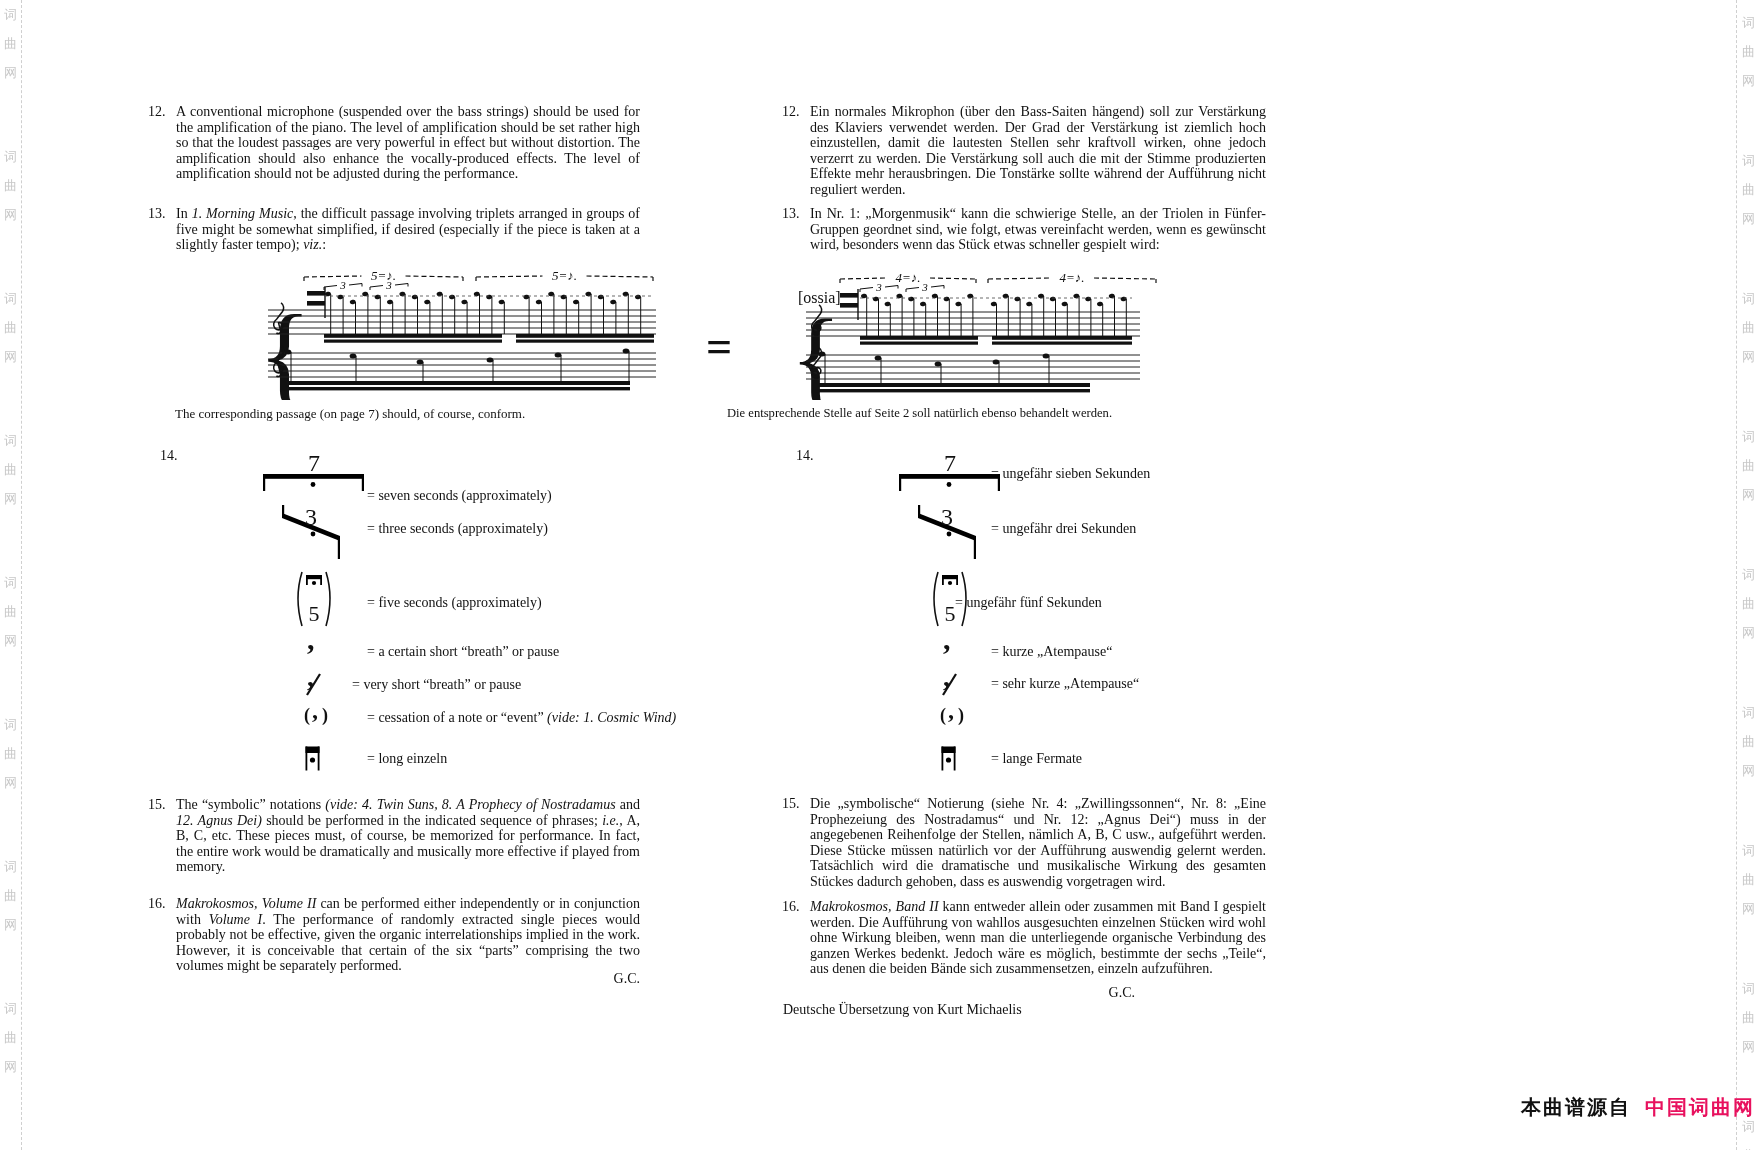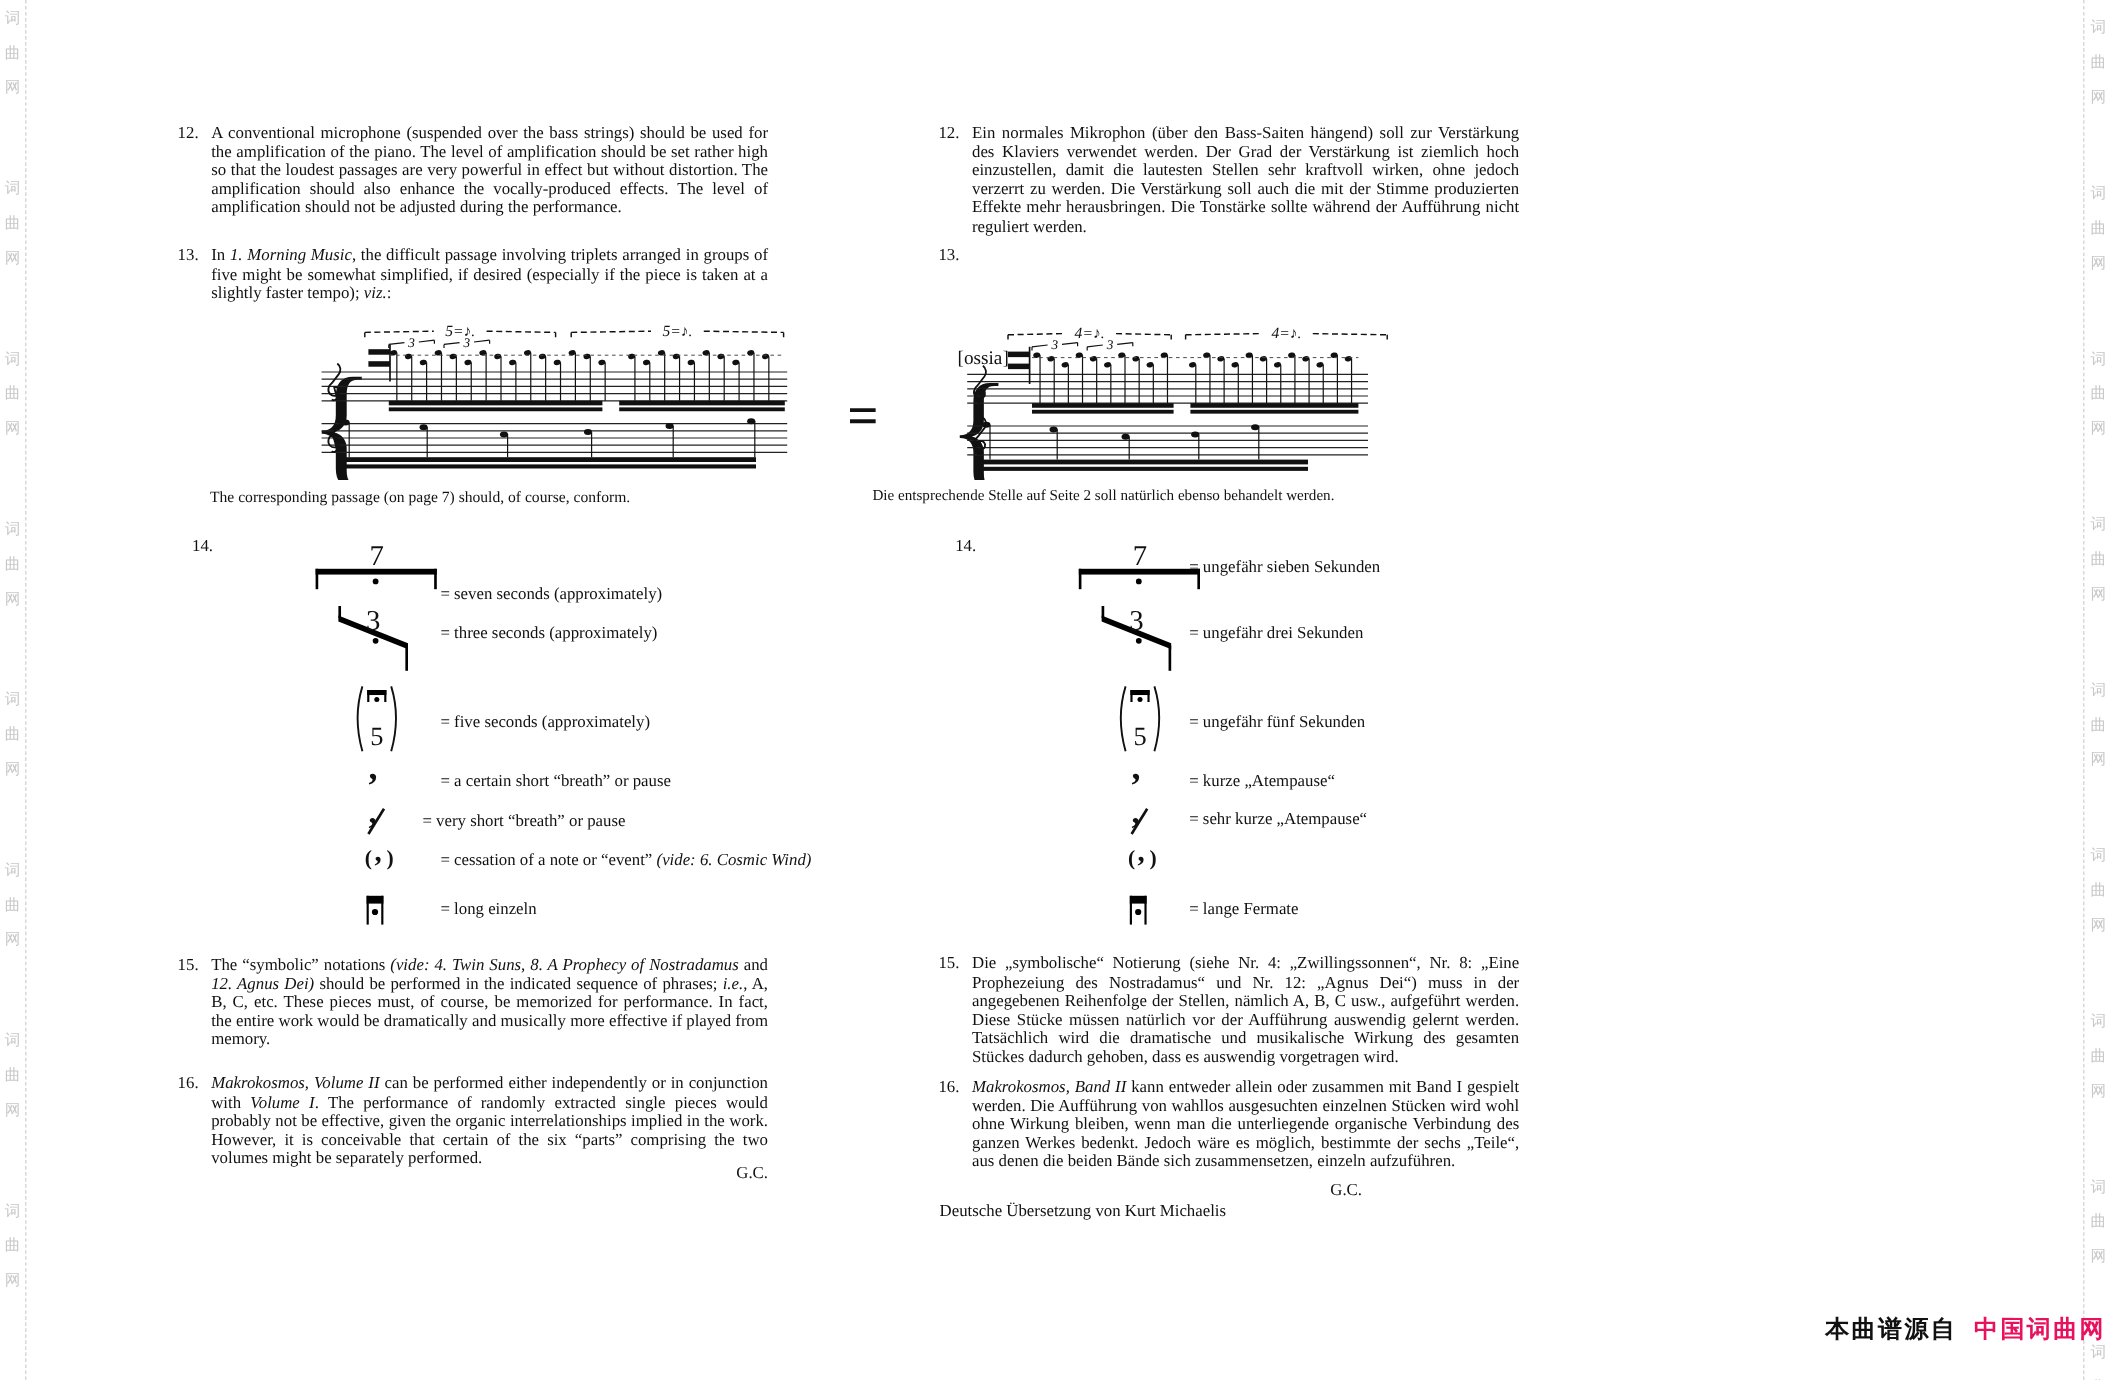--- a/index.html
+++ b/index.html
@@ -353,21 +353,21 @@
   <div class="legcap" style="left:367px;top:595px">= five seconds (approximately)</div>
   <svg class="legsym" style="left:929px;top:568px" width="42" height="62" viewBox="0 0 42 62">
     <path d="M9,4 Q1,30 9,58" stroke="#111" stroke-width="1.6" fill="none"></path>
     <path d="M33,4 Q41,30 33,58" stroke="#111" stroke-width="1.6" fill="none"></path>
     <rect x="13" y="7" width="16" height="4.2"></rect>
       <rect x="13" y="7" width="1.8" height="10"></rect>
     <rect x="27.2" y="7" width="1.8" height="10"></rect>
       <circle cx="21" cy="15" r="2.1"></circle>
     <text x="21" y="53" text-anchor="middle" font-size="22">5</text>
   </svg>
-  <div class="legcap" style="left:991px;top:595px">= ungefähr fünf Sekunden</div>
+  <div class="legcap" style="left:955px;top:595px">= ungefähr fünf Sekunden</div>
 
   <svg class="legsym" style="left:305px;top:636px" width="16" height="26" viewBox="0 0 16 26">
     <text x="2" y="13" font-size="30" font-weight="bold">,</text>
   </svg>
   <div class="legcap" style="left:367px;top:644px">= a certain short “breath” or pause</div>
   <svg class="legsym" style="left:941px;top:636px" width="16" height="26" viewBox="0 0 16 26">
     <text x="2" y="13" font-size="30" font-weight="bold">,</text>
   </svg>
   <div class="legcap" style="left:991px;top:644px">= kurze „Atempause“</div>
 
@@ -380,21 +380,21 @@
     <text x="3" y="14" font-size="28" font-weight="bold">,</text>
     <line x1="16" y1="2" x2="3" y2="23" stroke="#111" stroke-width="2.2"></line>
   </svg>
   <div class="legcap" style="left:991px;top:676px">= sehr kurze „Atempause“</div>
 
   <svg class="legsym" style="left:303px;top:705px" width="28" height="22" viewBox="0 0 28 22">
     <text x="1" y="16" font-size="18" font-weight="bold">(</text>
     <text x="9" y="12.5" font-size="24" font-weight="bold">,</text>
     <text x="19" y="16" font-size="18" font-weight="bold">)</text>
   </svg>
-  <div class="legcap" style="left:367px;top:710px"><span>= cessation of a note or “event” </span><span class="it">(vide: 6. Cosmic Wind)</span></div>
+  <div class="legcap" style="left:367px;top:710px"><span>= cessation of a note or “event” </span><span class="it">(vide: 1. Cosmic Wind)</span></div>
   <svg class="legsym" style="left:939px;top:705px" width="28" height="22" viewBox="0 0 28 22">
     <text x="1" y="16" font-size="18" font-weight="bold">(</text>
     <text x="9" y="12.5" font-size="24" font-weight="bold">,</text>
     <text x="19" y="16" font-size="18" font-weight="bold">)</text>
   </svg>
 
   <svg class="legsym" style="left:304px;top:745px" width="17" height="28" viewBox="0 0 17 28">
     <rect x="1.5" y="1.5" width="14" height="6.5"></rect>
       <rect x="1.5" y="1.5" width="1.8" height="24"></rect>
     <rect x="13.7" y="1.5" width="1.8" height="24"></rect>
@@ -413,20 +413,21 @@
   <div class="para" style="left:176px;top:797px;width:464px"><span>The “symbolic” notations </span><span class="it">(vide: 4. Twin Suns, 8. A Prophecy of Nostradamus</span><span> and </span><span class="it">12. Agnus Dei)</span><span> should be performed in the indicated sequence of phrases; </span><span class="it">i.e.</span><span>, A, B, C, etc. These pieces must, of course, be memorized for performance. In fact, the entire work would be dramatically and musically more effective if played from memory.</span></div>
 
   <div class="num" style="left:148px;top:896px">16.</div>
   <div class="para" style="left:176px;top:896px;width:464px"><span class="it">Makrokosmos, Volume II</span><span> can be performed either independently or in conjunction with </span><span class="it">Volume I</span><span>. The performance of randomly extracted single pieces would probably not be effective, given the organic interrelationships implied in the work. However, it is conceivable that certain of the six “parts” comprising the two volumes might be separately performed.</span></div>
   <div class="sig" style="left:540px;top:971px;width:100px">G.C.</div>
 
   <div class="num" style="left:782px;top:104px">12.</div>
   <div class="para" style="left:810px;top:104px;width:456px"><span>Ein normales Mikrophon (über den Bass-Saiten hängend) soll zur Verstärkung des Klaviers verwendet werden. Der Grad der Verstärkung ist ziemlich hoch einzustellen, damit die lautesten Stellen sehr kraftvoll wirken, ohne jedoch verzerrt zu werden. Die Verstärkung soll auch die mit der Stimme produzierten Effekte mehr herausbringen. Die Tonstärke sollte während der Aufführung nicht reguliert werden.</span></div>
 
   <div class="num" style="left:782px;top:206px">13.</div>
+  <div class="para" style="left:810px;top:206px;width:456px"><span>In Nr. 1: „Morgenmusik“ kann die schwierige Stelle, an der Triolen in Fünfer-Gruppen geordnet sind, wie folgt, etwas vereinfacht werden, wenn es gewünscht wird, besonders wenn das Stück etwas schneller gespielt wird:</span></div>
 
   <div class="num" style="left:782px;top:796px">15.</div>
   <div class="para" style="left:810px;top:796px;width:456px"><span>Die „symbolische“ Notierung (siehe Nr. 4: „Zwillingssonnen“, Nr. 8: „Eine Prophezeiung des Nostradamus“ und Nr. 12: „Agnus Dei“) muss in der angegebenen Reihenfolge der Stellen, nämlich A, B, C usw., aufgeführt werden. Diese Stücke müssen natürlich vor der Aufführung auswendig gelernt werden. Tatsächlich wird die dramatische und musikalische Wirkung des gesamten Stückes dadurch gehoben, dass es auswendig vorgetragen wird.</span></div>
 
   <div class="num" style="left:782px;top:899px">16.</div>
   <div class="para" style="left:810px;top:899px;width:456px"><span class="it">Makrokosmos, Band II</span><span> kann entweder allein oder zusammen mit Band I gespielt werden. Die Aufführung von wahllos ausgesuchten einzelnen Stücken wird wohl ohne Wirkung bleiben, wenn man die unterliegende organische Verbindung des ganzen Werkes bedenkt. Jedoch wäre es möglich, bestimmte der sechs „Teile“, aus denen die beiden Bände sich zusammensetzen, einzeln aufzuführen.</span></div>
   <div class="sig" style="left:1035px;top:985px;width:100px">G.C.</div>
   <div class="cap" style="left:783px;top:1002px;font-size:14px">Deutsche Übersetzung von Kurt Michaelis</div>
 
   <div id="footer">

